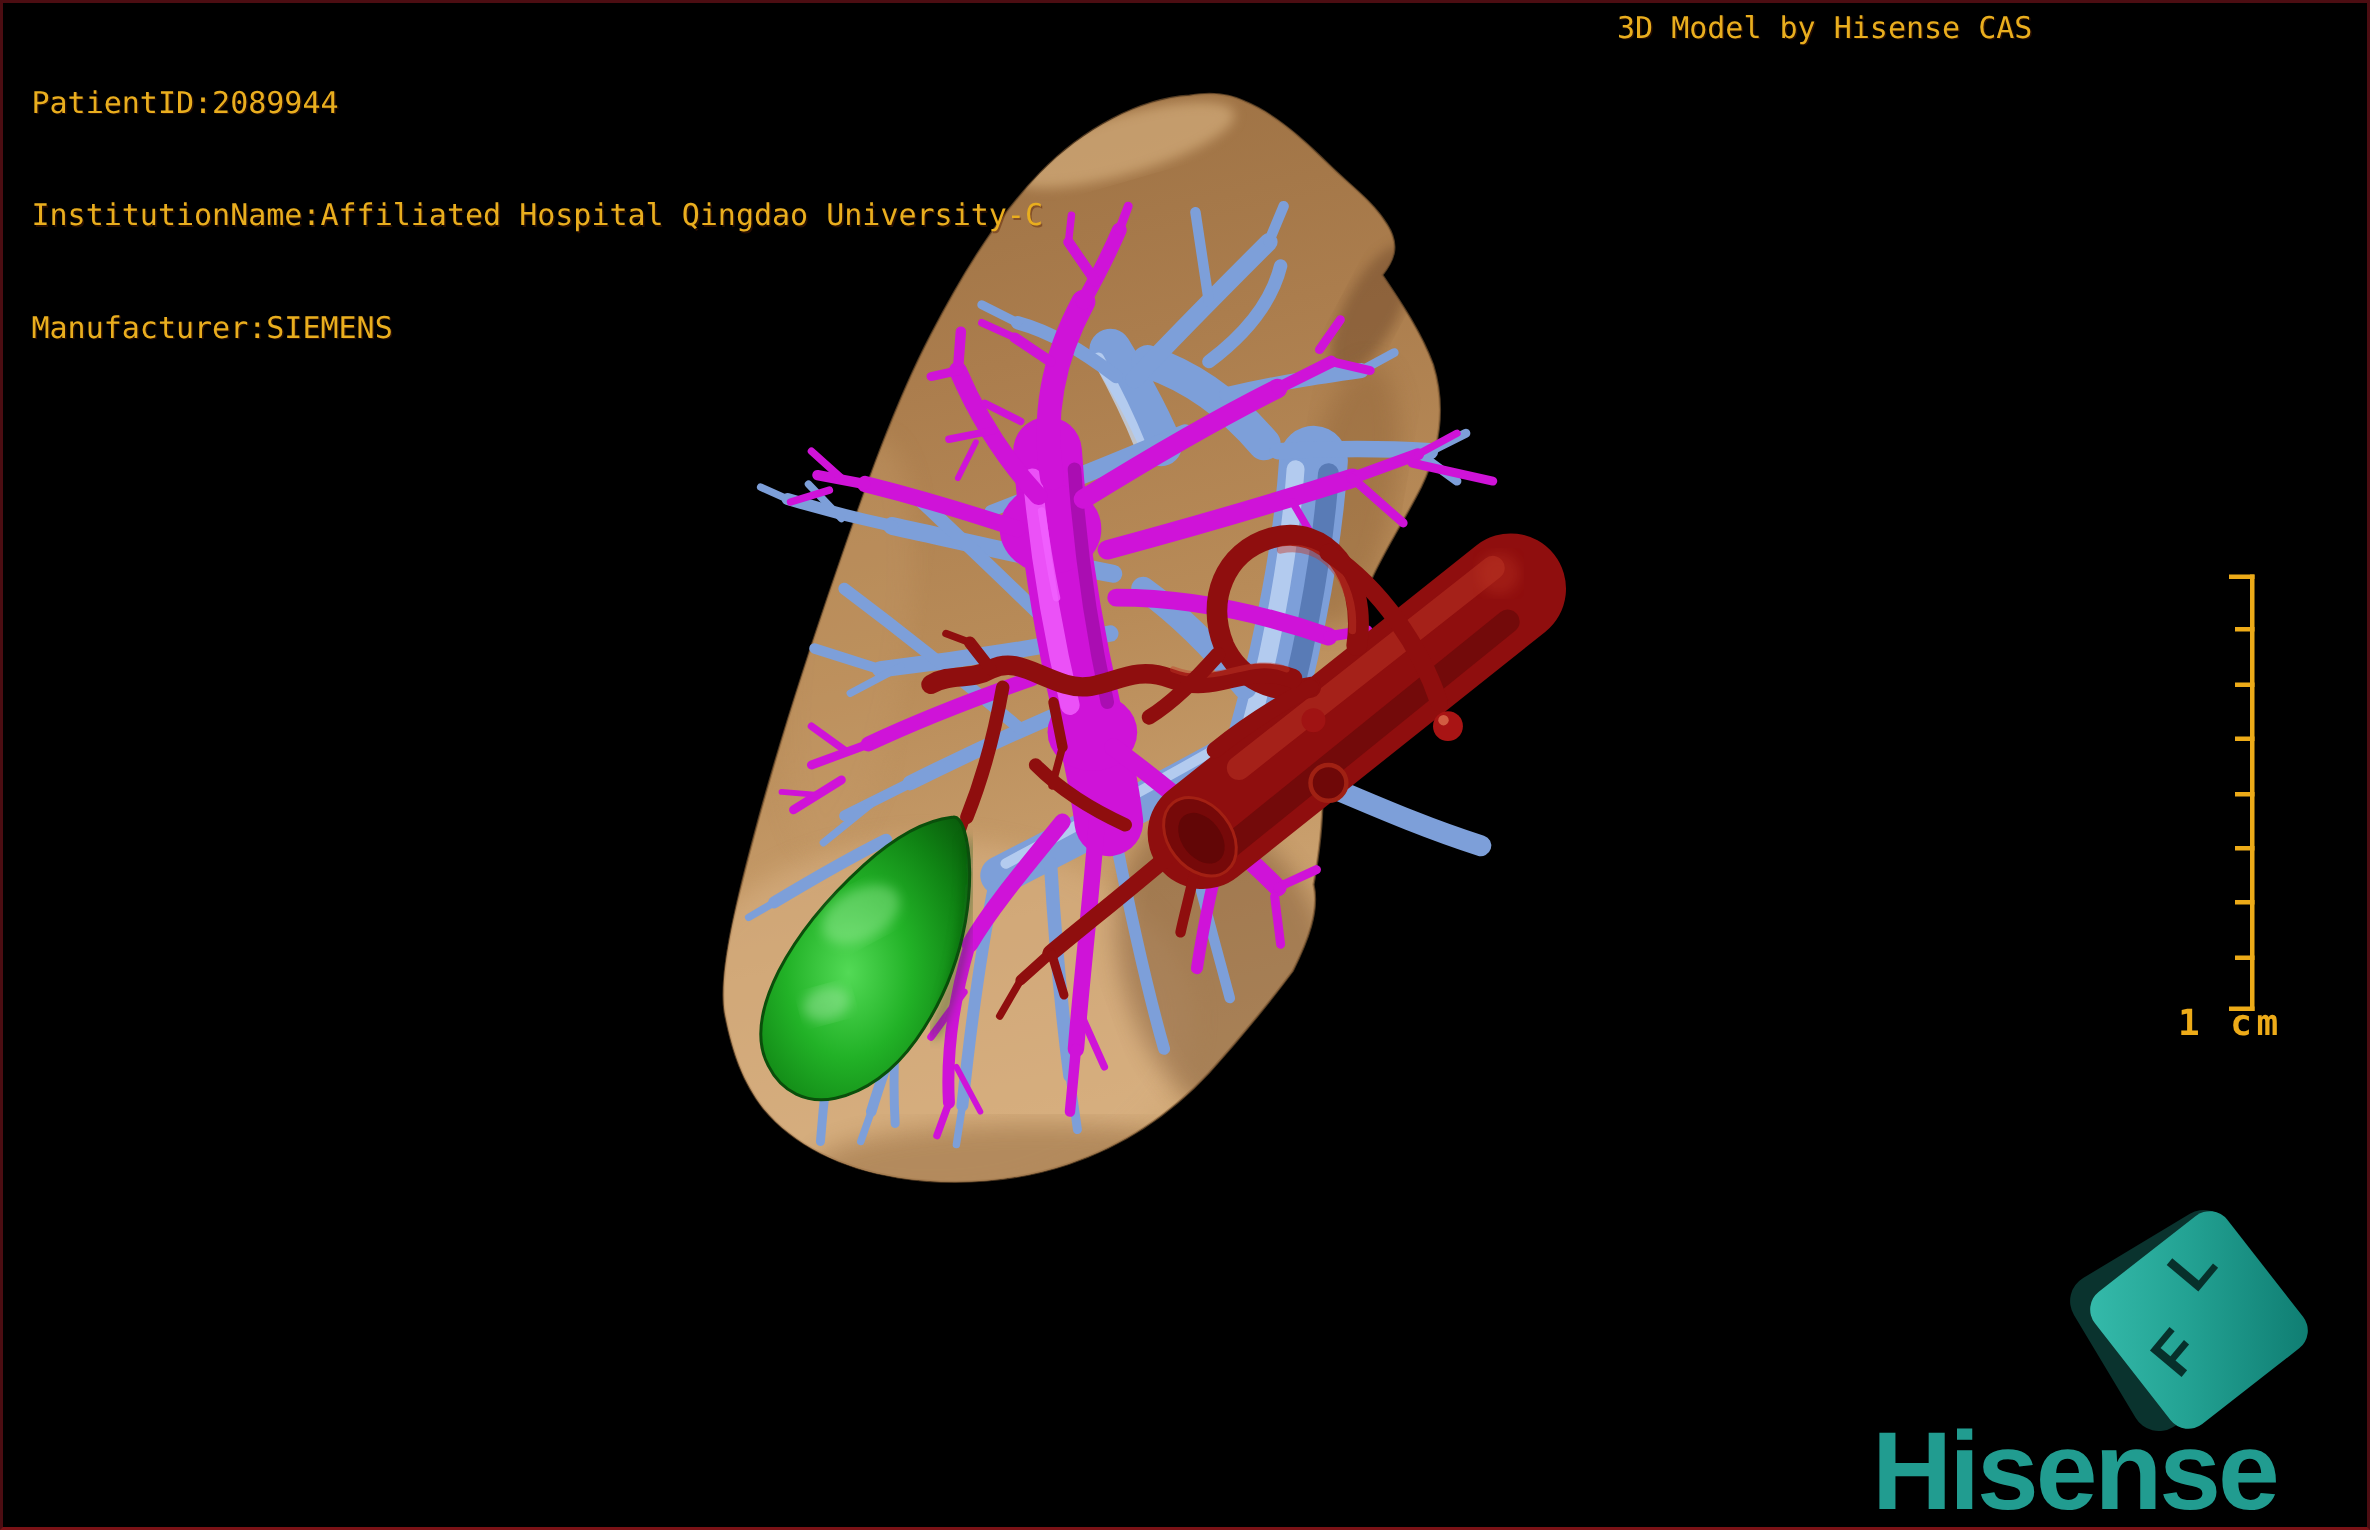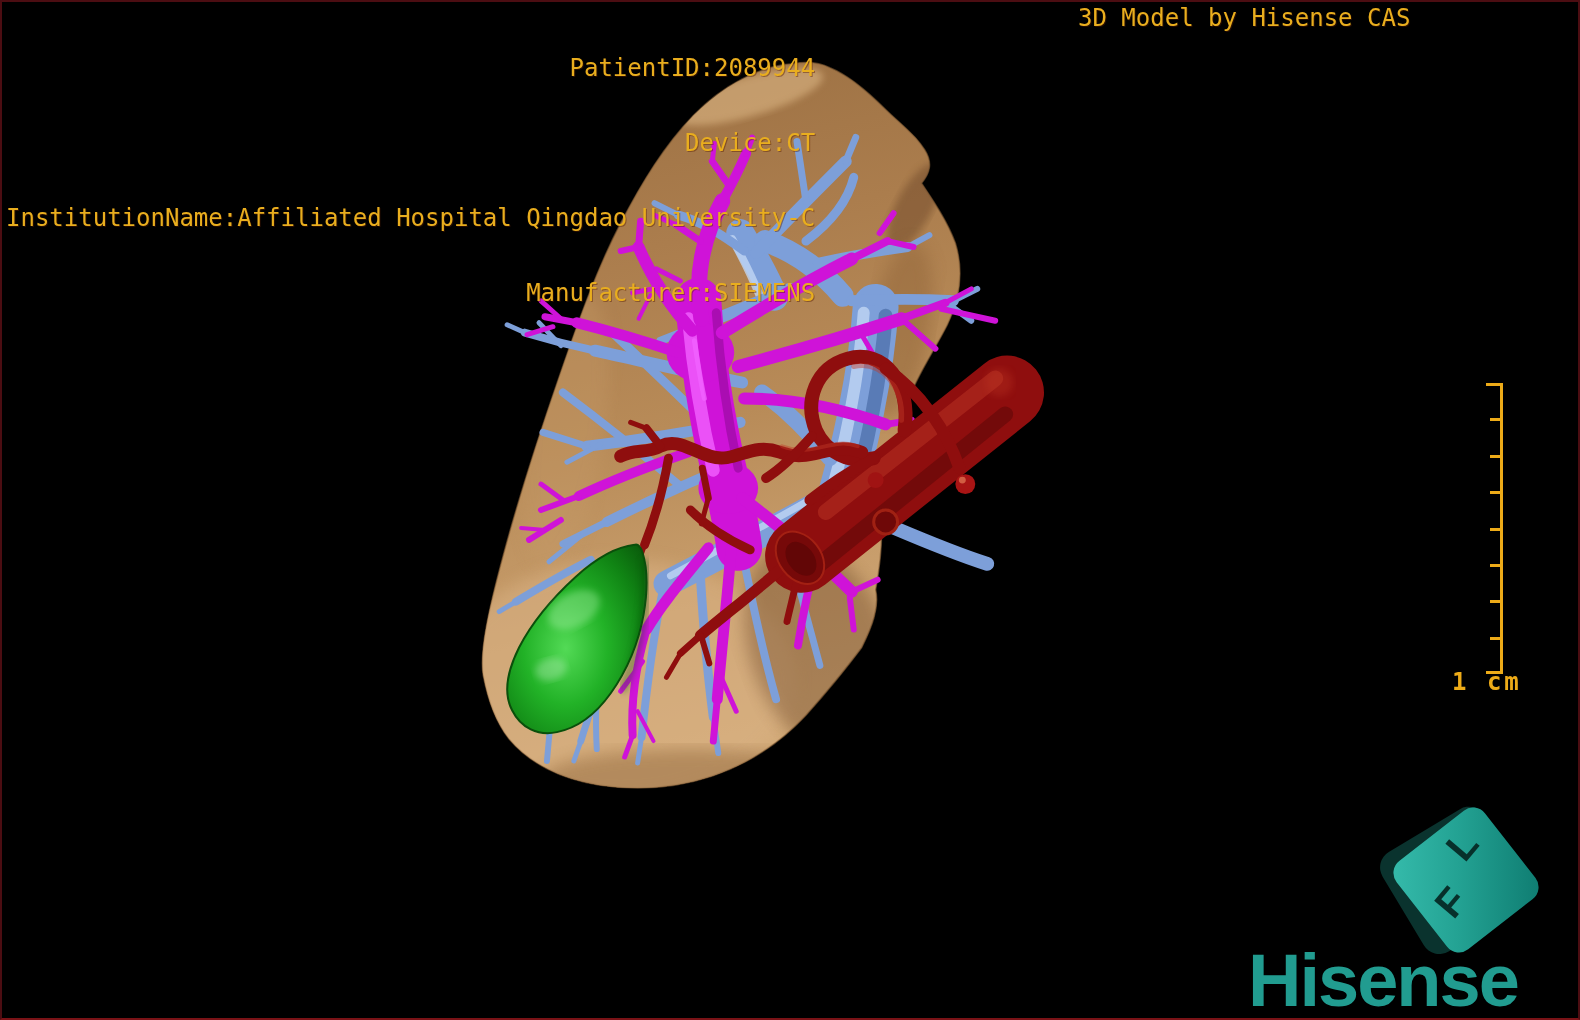--- a/index.html
+++ b/index.html
@@ -4,23 +4,23 @@
 <style>
   * { margin:0; padding:0; box-sizing:border-box; }
   html,body { background:#000; }
   .stage {
     position:relative; width:1580px; height:1020px; background:#000;
     overflow:hidden; border:2px solid #4c0d12; border-bottom-color:#7a1216;
     font-family:"DejaVu Sans Mono","Liberation Mono",monospace;
   }
   .scene { position:absolute; left:0; top:0; width:100%; height:100%; }
 
-  .hud { position:absolute; color:#e9ae1e; font-size:24px; line-height:25px;
+  .hud { position:absolute; color:#e9ae1e; font-size:20px; line-height:25px;
          white-space:pre; letter-spacing:0px; text-shadow:1px 1px 0 rgba(90,30,0,.45); }
-  .hud-tl { left:4px; top:4px;text-align:right; }
+  .hud-tl { left:19px; top:4px; }
   .hud-tr { left:1076px; top:4px; }
   .hud-bl { left:4px; top:974px; }
 
   
   .ruler { position:absolute; left:1484px; top:381px; width:17px; height:291px; }
   .ruler .line { position:absolute; right:0; top:0; width:3px; height:100%; background:#edab18; }
   .ruler .tick { position:absolute; right:0; height:3px; width:13px; background:#edab18; }
   .ruler .tick.end { width:17px; }
   .ruler-label { position:absolute; left:1450px; top:666px; color:#edab18;
                  font-size:24px; font-weight:bold; letter-spacing:3px; }
@@ -247,21 +247,20 @@
            C 576,729 595,715 610,694 C 627,670 638,643 643,615
            C 647,592 647,569 642,553 C 640,547 637,544 634,545 Z"></path>
       <ellipse cx="573" cy="610" rx="28" ry="17" fill="#c8ffc4" opacity="0.32" filter="url(#bl4)" transform="rotate(-28 573 610)"></ellipse>
       <ellipse cx="550" cy="670" rx="16" ry="11" fill="#eaffea" opacity="0.28" filter="url(#bl4)" transform="rotate(-15 550 670)"></ellipse>
       <path fill="none" stroke="#0a4f0b" stroke-width="6" opacity="0.5" filter="url(#bl4)" d="M 645,560 C 648,600 640,650 622,692"></path>
     </g>
   </svg>
 
   <div class="hud hud-tl">
     <div>PatientID:2089944</div>
-    <div>Device:CT</div>
     <div>InstitutionName:Affiliated Hospital Qingdao University-C</div>
     <div>Manufacturer:SIEMENS</div>
   </div>
 
   <div class="hud hud-tr">3D Model by Hisense CAS</div>
 
 
   <div class="ruler">
     <div class="line"></div>
   <div class="tick end" style="top: calc(0% + 0px);"></div>

